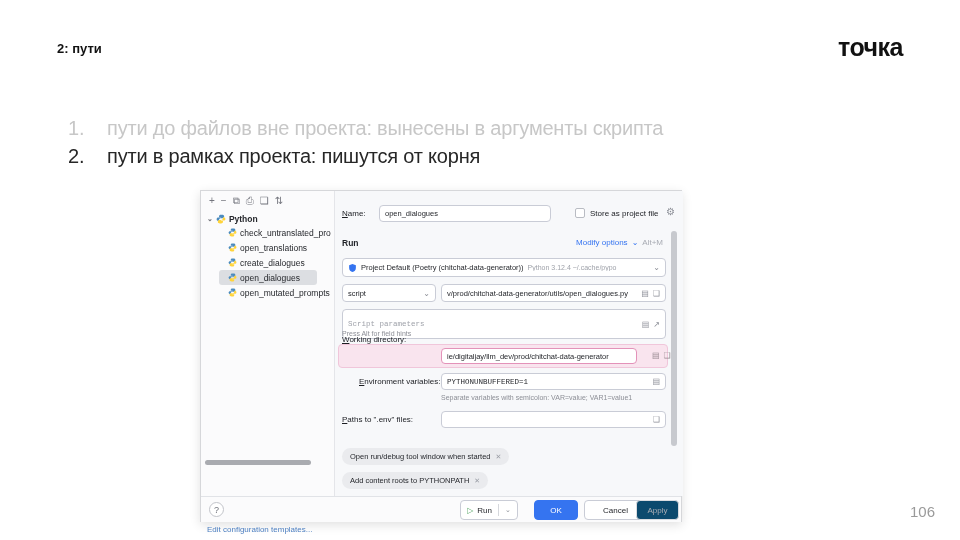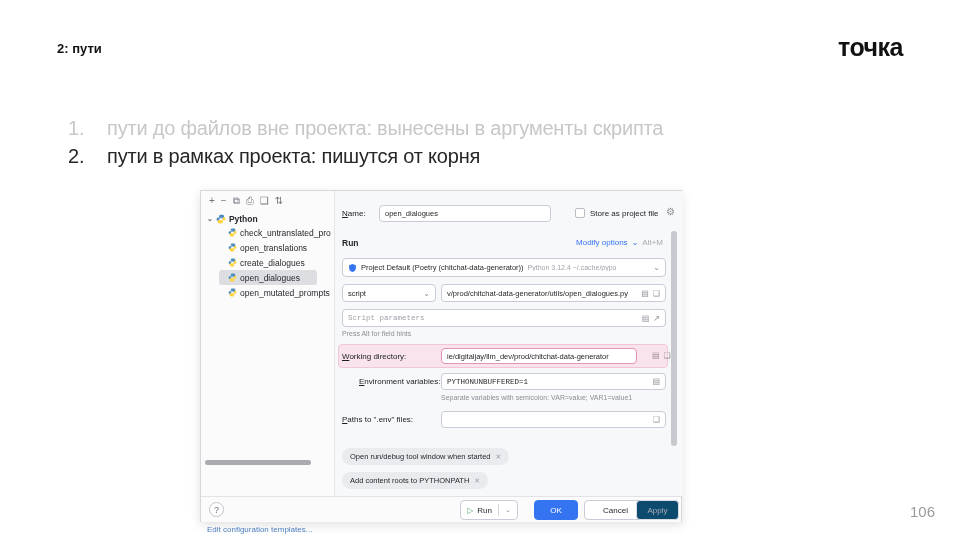--- a/index.html
+++ b/index.html
@@ -58,25 +58,25 @@
   .modify-wrap{top:47px;right:18px;display:flex;gap:4px;align-items:center;font-size:8px;}
   .link-blue{color:#3574f0;}
   .shortcut{color:#a8abb3;}
 
   .interp-field{left:141px;top:67px;width:324px;height:19px;}
   .interp-main{margin-left:4px;white-space:nowrap;}
   .interp-suffix{color:#9fa2aa;font-size:7px;margin-left:4px;white-space:nowrap;overflow:hidden;}
 
   .script-select{left:141px;top:93px;width:94px;height:18px;}
   .script-path{left:240px;top:93px;width:225px;height:18px;}
-  .params-field{left:141px;top:118px;width:324px;height:18px;}
+  .params-field{left:141px;top:118px;width:324px;height:30px;}
   .alt-hint{left:141px;top:139px;}
 
   .wd-row{left:137px;top:153px;width:330px;height:24px;background:#f9e4ee;border:1px solid #f0c6da;border-radius:4px;}
-  .wd-label{left:141px;top:161px;}
+  .wd-label{left:141px;top:144px;}
   .wd-input{left:240px;top:157px;width:196px;height:16px;border-color:#e392b9;}
   .wd-icons{left:451px;top:160px;display:flex;gap:4px;color:#96888f;font-size:8px;}
 
   .env-label{left:158px;top:186px;}
   .env-input{left:240px;top:182px;width:225px;height:17px;}
   .env-hint{left:240px;top:203px;}
   .envfiles-label{left:141px;top:224px;}
   .envfiles-input{left:240px;top:220px;width:225px;height:17px;}
 
   .chip{height:17px;background:#eaebee;border-radius:9px;display:inline-flex;align-items:center;

